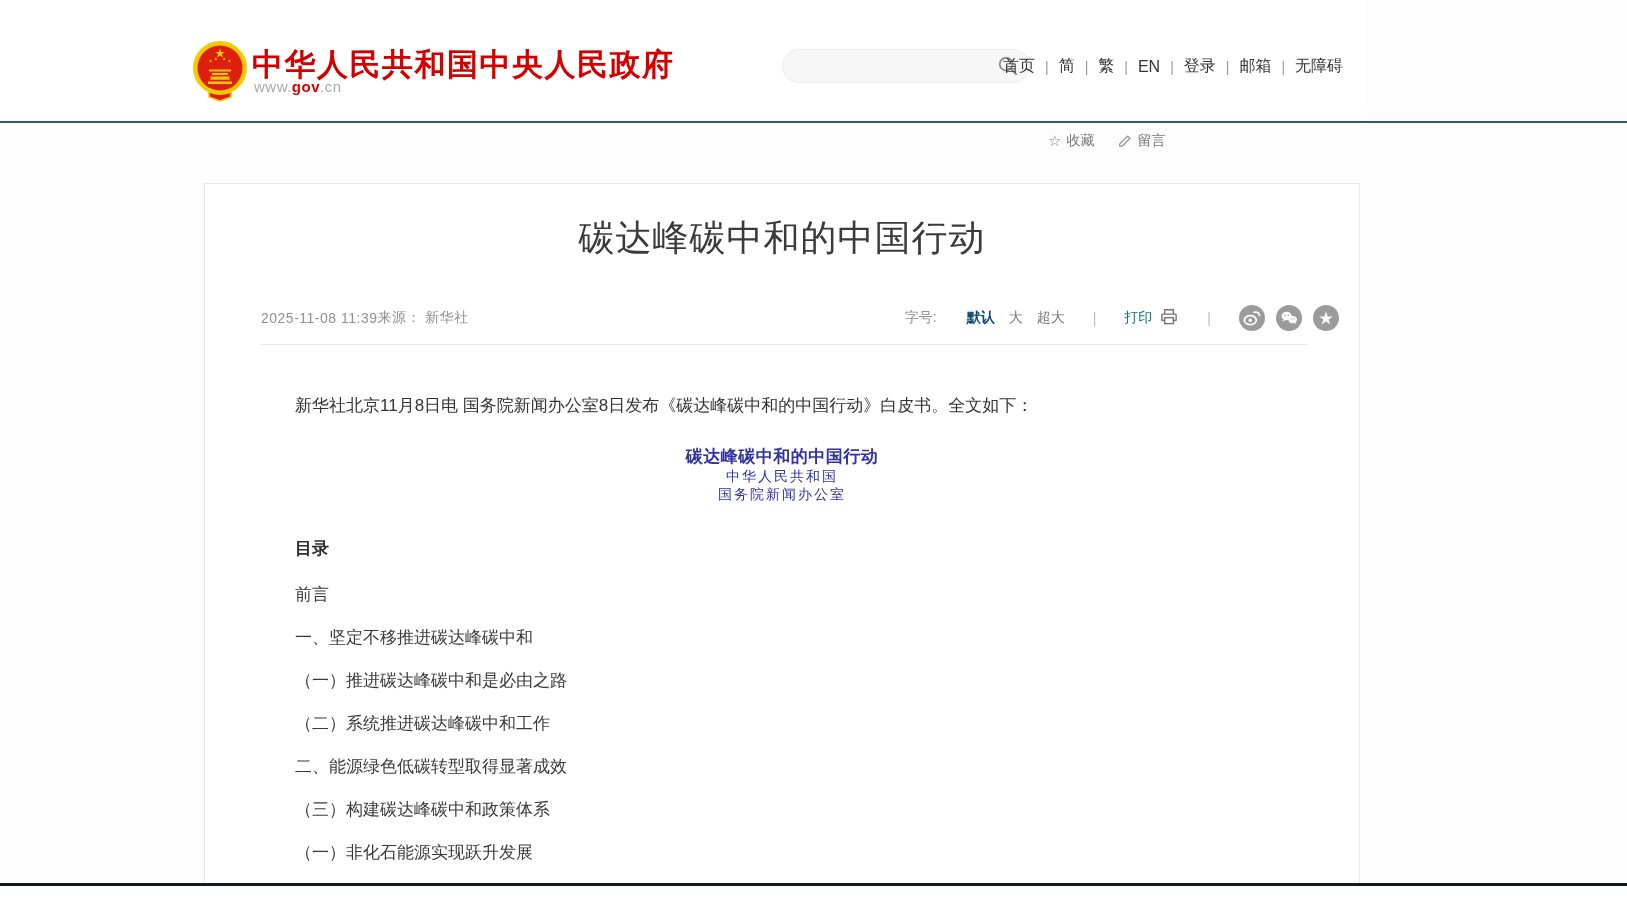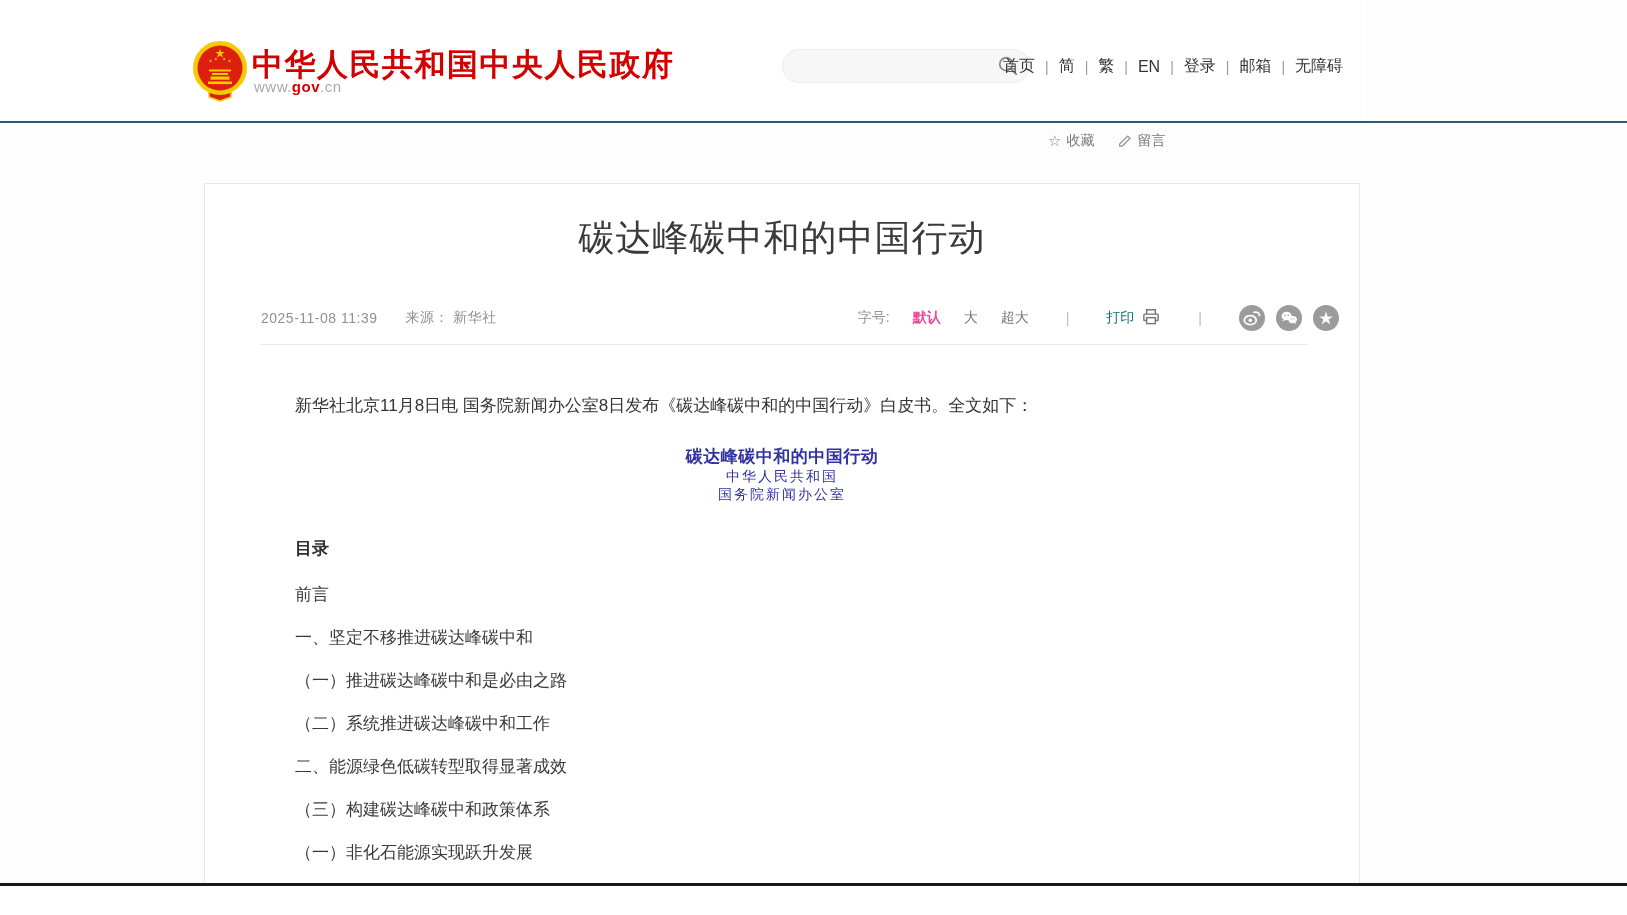--- a/index.html
+++ b/index.html
@@ -40,23 +40,23 @@
   .page-actions .glyph { font-size:15px; color:#888; display:flex; align-items:center; }
 
   
   .content-box { position:absolute; left:204px; top:183px; width:1156px; height:770px;
     background:#fff; border:1px solid #e8e8e8; }
   .article-title { margin-top:30px; text-align:center; font-size:36px; font-weight:400;
     color:#3a3a3a; letter-spacing:1px; }
 
   .meta-row { margin-top:42px; padding:0 20px 0 56px; display:flex; align-items:center;
     justify-content:space-between; font-size:14px; color:#909090; }
-  .meta-left { display:flex; align-items:center; gap:28px; letter-spacing:.5px; }
-  .meta-right { display:flex; align-items:center; gap:23px; }
-  .meta-right .fs-default { color:#ec4899; font-weight:bold; cursor:pointer; }
+  .meta-left { display:flex; align-items:center; letter-spacing:.5px; }
+  .meta-right { display:flex; align-items:center; gap:14px; }
+  .meta-right .fs-default { color:#0c4a6e; font-weight:bold; cursor:pointer;margin-left:16px; }
   .meta-right .fs-opt { color:#777; cursor:pointer; }
   .meta-right .vsep { color:#bbb; margin:0 14px; }
   .print-wrap { display:flex; align-items:center; gap:7px; color:#0f766e; cursor:pointer; }
   .share-icons { display:flex; align-items:center; gap:11px; }
   .share-icons .sicon { width:26px; height:26px; cursor:pointer; }
 
   .meta-divider { margin:13px 52px 0 56px; border:none; border-top:1px solid #e7e7e7; height:0; }
 
   .article-body { padding:0 56px; font-size:17px; color:#333; }
   .lead { margin-top:47px; text-indent:2em; line-height:1.6; }

